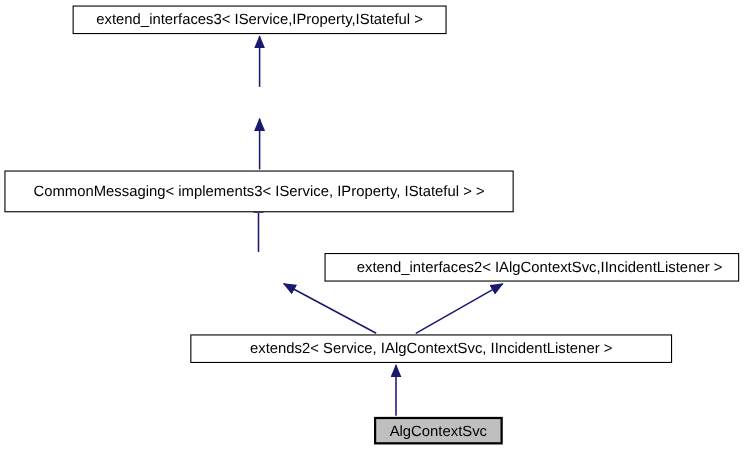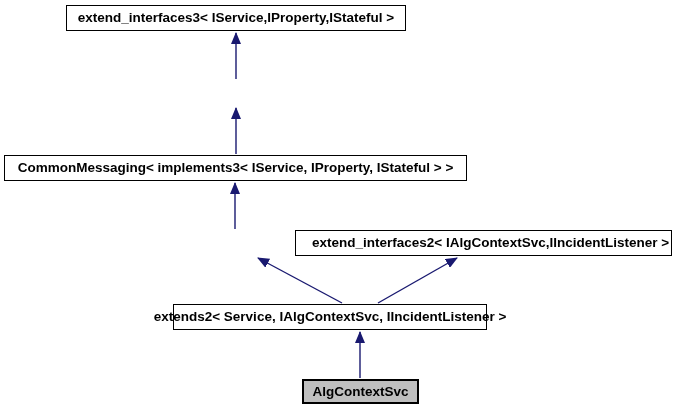--- a/index.html
+++ b/index.html
@@ -34,34 +34,34 @@
     border: 1px solid var(--node-border, #000000);
     background: var(--node-fill, #ffffff);
     display: flex;
     align-items: center;
     justify-content: center;
     font-size: 13.5px;
     color: #000000;
     white-space: nowrap;
     line-height: 1;
     cursor: pointer;
-    font-weight: bold;
   }
   .node.highlight {
     background: var(--highlight-fill, #bfbfbf);
     border-width: 2px;
     cursor: default;
+    margin-left: 38px;
   }
   
   #n0 { left: 66px;  top: 5px;   width: 340px; height: 26px; }
   #n1 { left: 83px;  top: 80px;  width: 306px; height: 26px; }
-  #n2 { left: 4px;   top: 155px; width: 463px; height: 26px; }
+  #n2 { left: 4px;   top: 155px; width: 463px; height: 38px; }
   #n3 { left: 199px; top: 230px; width: 73px;  height: 26px; }
   #n4 { left: 295px; top: 230px; width: 377px; height: 26px; padding-left: 14px; }
-  #n5 { left: 173px; top: 304px; width: 314px; height: 26px; text-align: right; }
+  #n5 { left: 173px; top: 304px; width: 438px; height: 26px; text-align: right; }
   #n6 { left: 302px; top: 379px; width: 117px; height: 25px; }
 </style>
 </head>
 <body>
 
 <div class="canvas">
 
   <svg id="edges" width="677" height="411" viewBox="0 0 677 411" xmlns="http://www.w3.org/2000/svg">
     <defs>
       <marker id="arrowhead" markerUnits="userSpaceOnUse" markerWidth="12" markerHeight="10" refX="11" refY="5" orient="auto">

